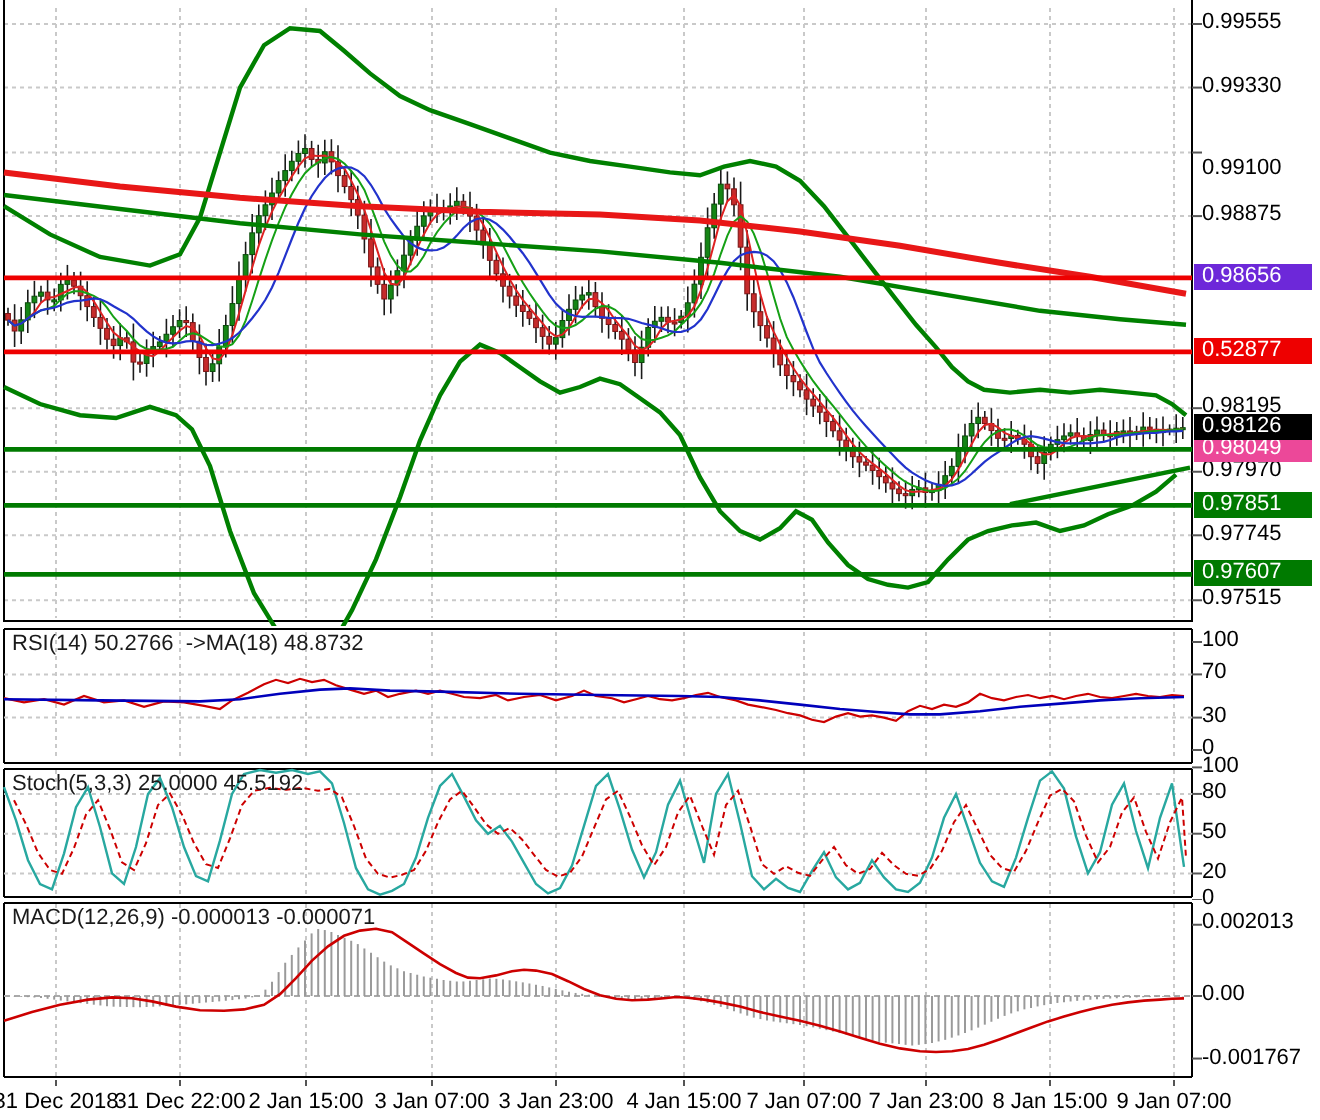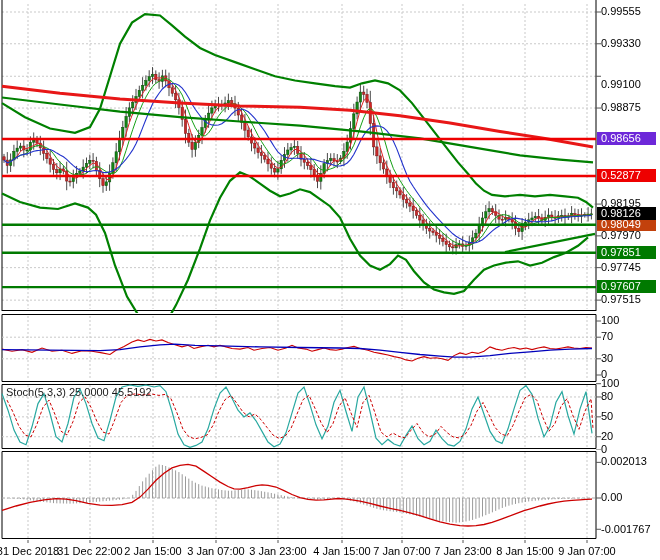--- a/index.html
+++ b/index.html
@@ -724,34 +724,36 @@
       <line x1="153" y1="0" x2="153" y2="3" stroke="#555" stroke-width="1"></line>
       <line x1="216" y1="0" x2="216" y2="3" stroke="#555" stroke-width="1"></line>
       <line x1="278" y1="0" x2="278" y2="3" stroke="#555" stroke-width="1"></line>
       <line x1="342" y1="0" x2="342" y2="3" stroke="#555" stroke-width="1"></line>
       <line x1="402" y1="0" x2="402" y2="3" stroke="#555" stroke-width="1"></line>
       <line x1="463" y1="0" x2="463" y2="3" stroke="#555" stroke-width="1"></line>
       <line x1="525" y1="0" x2="525" y2="3" stroke="#555" stroke-width="1"></line>
       <line x1="587" y1="0" x2="587" y2="3" stroke="#555" stroke-width="1"></line>
     </svg>
 
+  <div class="ind-label" style="top:316px">RSI(14) 50.2766  -&gt;MA(18) 48.8732</div>
   <div class="ind-label" style="top:386px">Stoch(5,3,3) 25.0000 45.5192</div>
+  <div class="ind-label" style="top:453px">MACD(12,26,9) -0.000013 -0.000071</div>
 
   <div id="axis-layer">
       <div class="tick" style="top: 5px;">0.99555</div>
       <div class="tick" style="top: 36.7797px;">0.99330</div>
       <div class="tick" style="top: 56px; margin-top: 22px;">0.99100</div>
       <div class="tick" style="top: 101.045px;">0.98875</div>
       <div class="tick" style="top: 197.09px;">0.98195</div>
       <div class="tick" style="top: 228.87px;">0.97970</div>
       <div class="tick" style="top: 260.65px;">0.97745</div>
       <div class="tick" style="top: 293.136px;">0.97515</div>
       <div class="tag" style="top: 131.977px; background: #6d28d9;">0.98656</div>
       <div class="tag" style="top: 168.983px; background: rgb(238, 0, 0);">0.52877</div>
-      <div class="tag" style="top: 217.712px; background: #c2410c;">0.98049</div>
+      <div class="tag" style="top: 217.712px; background: #ec4899;">0.98049</div>
       <div class="tag" style="top: 245.678px; background: rgb(0, 122, 0);">0.97851</div>
       <div class="tag" style="top: 280.141px; background: rgb(0, 122, 0);">0.97607</div>
       <div class="tag" style="top: 206.836px; background: rgb(0, 0, 0);">0.98126</div>
       <div class="tick" style="top: 314px;">100</div>
       <div class="tick" style="top: 330.2px;">70</div>
       <div class="tick" style="top: 351.8px;">30</div>
       <div class="tick" style="top: 368px;">0</div>
       <div class="tick" style="top: 376.7px;">100</div>
       <div class="tick" style="top: 389.96px;">80</div>
       <div class="tick" style="top: 409.85px;">50</div>

